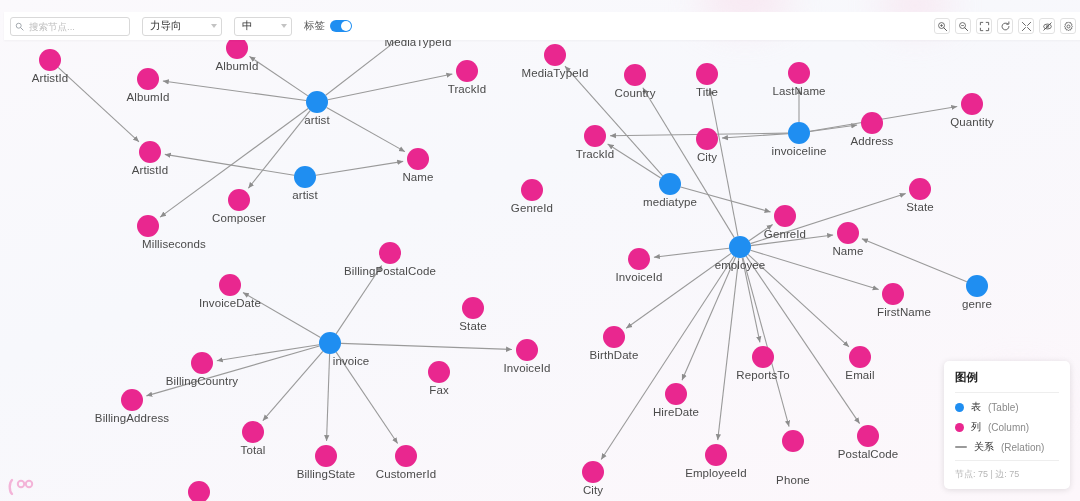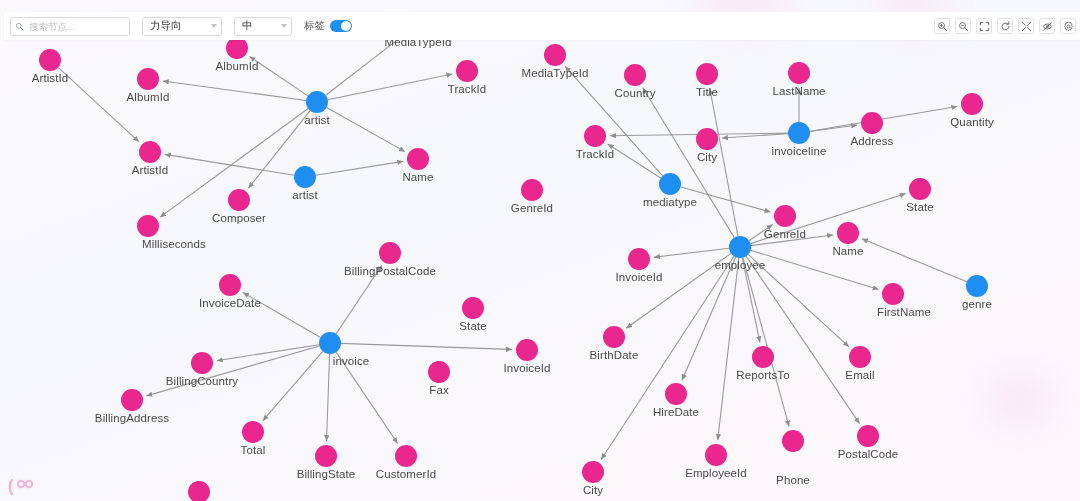--- a/index.html
+++ b/index.html
@@ -396,20 +396,41 @@
       </div>
       <div class="tool-btn">
         <svg width="11" height="11" viewBox="0 0 16 16">
           <circle cx="8" cy="8" r="2.2" fill="none" stroke="#555" stroke-width="1.2"></circle>
           <path d="M8 1.3 L9.2 2.6 L11 2.2 L11.4 4 L13.1 4.7 L12.5 6.4 L13.8 7.7 L12.5 9 L13.1 10.7 L11.4 11.4 L11 13.2 L9.2 12.8 L8 14.1 L6.8 12.8 L5 13.2 L4.6 11.4 L2.9 10.7 L3.5 9 L2.2 7.7 L3.5 6.4 L2.9 4.7 L4.6 4 L5 2.2 L6.8 2.6 Z" fill="none" stroke="#555" stroke-width="1.1" stroke-linejoin="round"></path>
         </svg>
       </div>
     </div>
   </div>
 
+  <div id="legend">
+    <div class="legend-title">图例</div>
+    <div id="legend-rows">
+        <div class="legend-row">
+          <span class="legend-dot" style="background: rgb(31, 142, 241);"></span>
+          <span class="legend-cjk">表</span>
+          <span class="legend-en">(Table)</span>
+        </div>
+        <div class="legend-row">
+          <span class="legend-dot" style="background: rgb(233, 39, 143);"></span>
+          <span class="legend-cjk">列</span>
+          <span class="legend-en">(Column)</span>
+        </div>
+        <div class="legend-row">
+          <span class="legend-line" style="background: rgb(154, 154, 154);"></span>
+          <span class="legend-cjk">关系</span>
+          <span class="legend-en">(Relation)</span>
+        </div>
+      </div>
+    <div class="legend-foot">节点: 75 | 边: 75</div>
+  </div>
 
   <div id="watermark">
     <svg width="30" height="20" viewBox="0 0 30 20">
       <path d="M4,3 C1,6 1,14 4,17" fill="none" stroke="#e9278f" stroke-width="2.4" stroke-linecap="round"></path>
       <circle cx="13" cy="7" r="3.2" fill="none" stroke="#e9278f" stroke-width="2"></circle>
       <circle cx="21" cy="7" r="3.2" fill="none" stroke="#e9278f" stroke-width="2"></circle>
     </svg>
   </div>
 
 </div>

